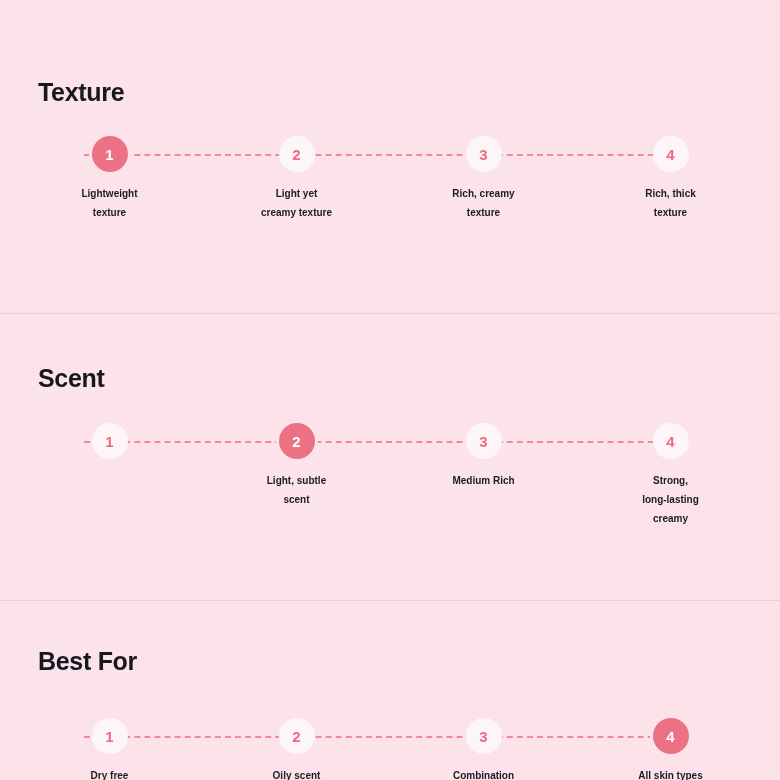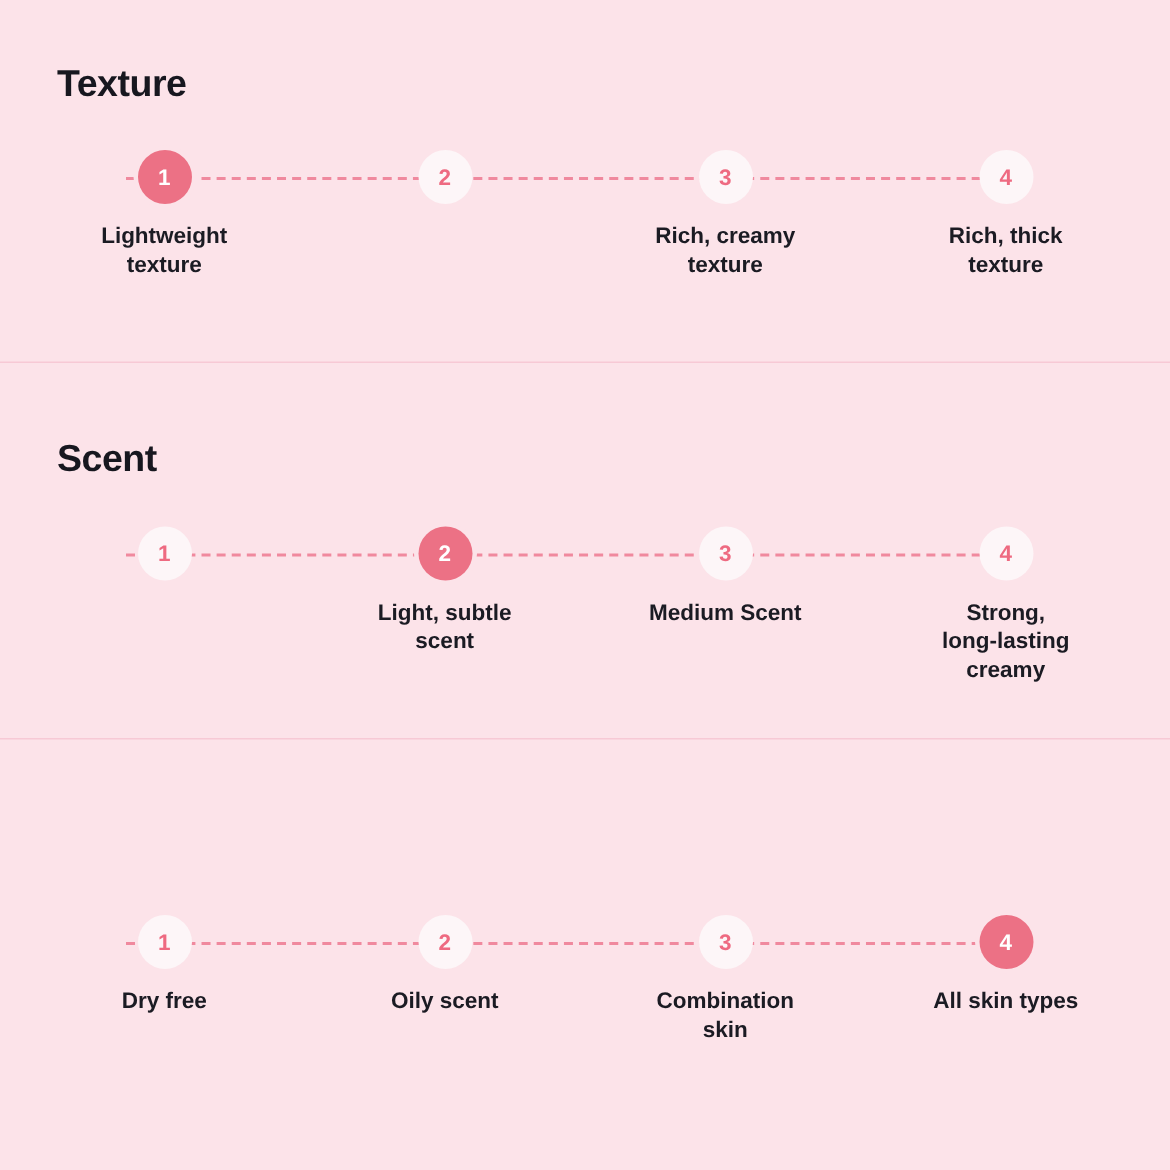--- a/index.html
+++ b/index.html
@@ -20,20 +20,21 @@
     position: relative;
     width: 780px;
     height: 780px;
     background: #FCE3E9;
   }
 
   .section {
     position: relative;
     width: 100%;
     padding: 0;
+    margin-top: 36px;
   }
 
   .section + .section { border-top: 1px solid #F7C9D5; }
 
   .sec-texture  { height: 241px; }
   .sec-scent    { height: 251px; }
   .sec-bestfor  { height: 288px; }
 
   .section-title {
     position: absolute;
@@ -100,21 +101,21 @@
 
   .step.active .bullet {
     background: #EC7185;
     color: #FFFFFF;
     box-shadow: 0 0 0 3px #FCE3E9;
   }
 
   .step-label {
     margin-top: 12px;
     text-align: center;
-    font-size: 15px;
+    font-size: 10px;
     font-weight: 700;
     line-height: 19px;
     color: #1B1B23;
     max-width: 150px;
     white-space: pre-line;
   }
 </style>
 </head>
 <body>
 
@@ -125,20 +126,22 @@
     <div class="scale">
       <div class="track"></div>
       <div class="steps">
         <div class="step active">
           <div class="bullet">1</div>
           <div class="step-label">Lightweight
 texture</div>
         </div>
         <div class="step">
           <div class="bullet">2</div>
+          <div class="step-label">Light yet
+creamy texture</div>
         </div>
         <div class="step">
           <div class="bullet">3</div>
           <div class="step-label">Rich, creamy
 texture</div>
         </div>
         <div class="step">
           <div class="bullet">4</div>
           <div class="step-label">Rich, thick
 texture</div>
@@ -155,33 +158,34 @@
         <div class="step">
           <div class="bullet">1</div>
         </div>
         <div class="step active">
           <div class="bullet">2</div>
           <div class="step-label">Light, subtle
 scent</div>
         </div>
         <div class="step">
           <div class="bullet">3</div>
-          <div class="step-label">Medium Scent</div>
+          <div class="step-label">Medium Rich</div>
         </div>
         <div class="step">
           <div class="bullet">4</div>
           <div class="step-label">Strong,
 long-lasting
 creamy</div>
         </div>
       </div>
     </div>
   </section>
 
   <section class="section sec-bestfor">
+    <h2 class="section-title">Best For</h2>
     <div class="scale">
       <div class="track"></div>
       <div class="steps">
         <div class="step">
           <div class="bullet">1</div>
           <div class="step-label">Dry free</div>
         </div>
         <div class="step">
           <div class="bullet">2</div>
           <div class="step-label">Oily scent</div>

